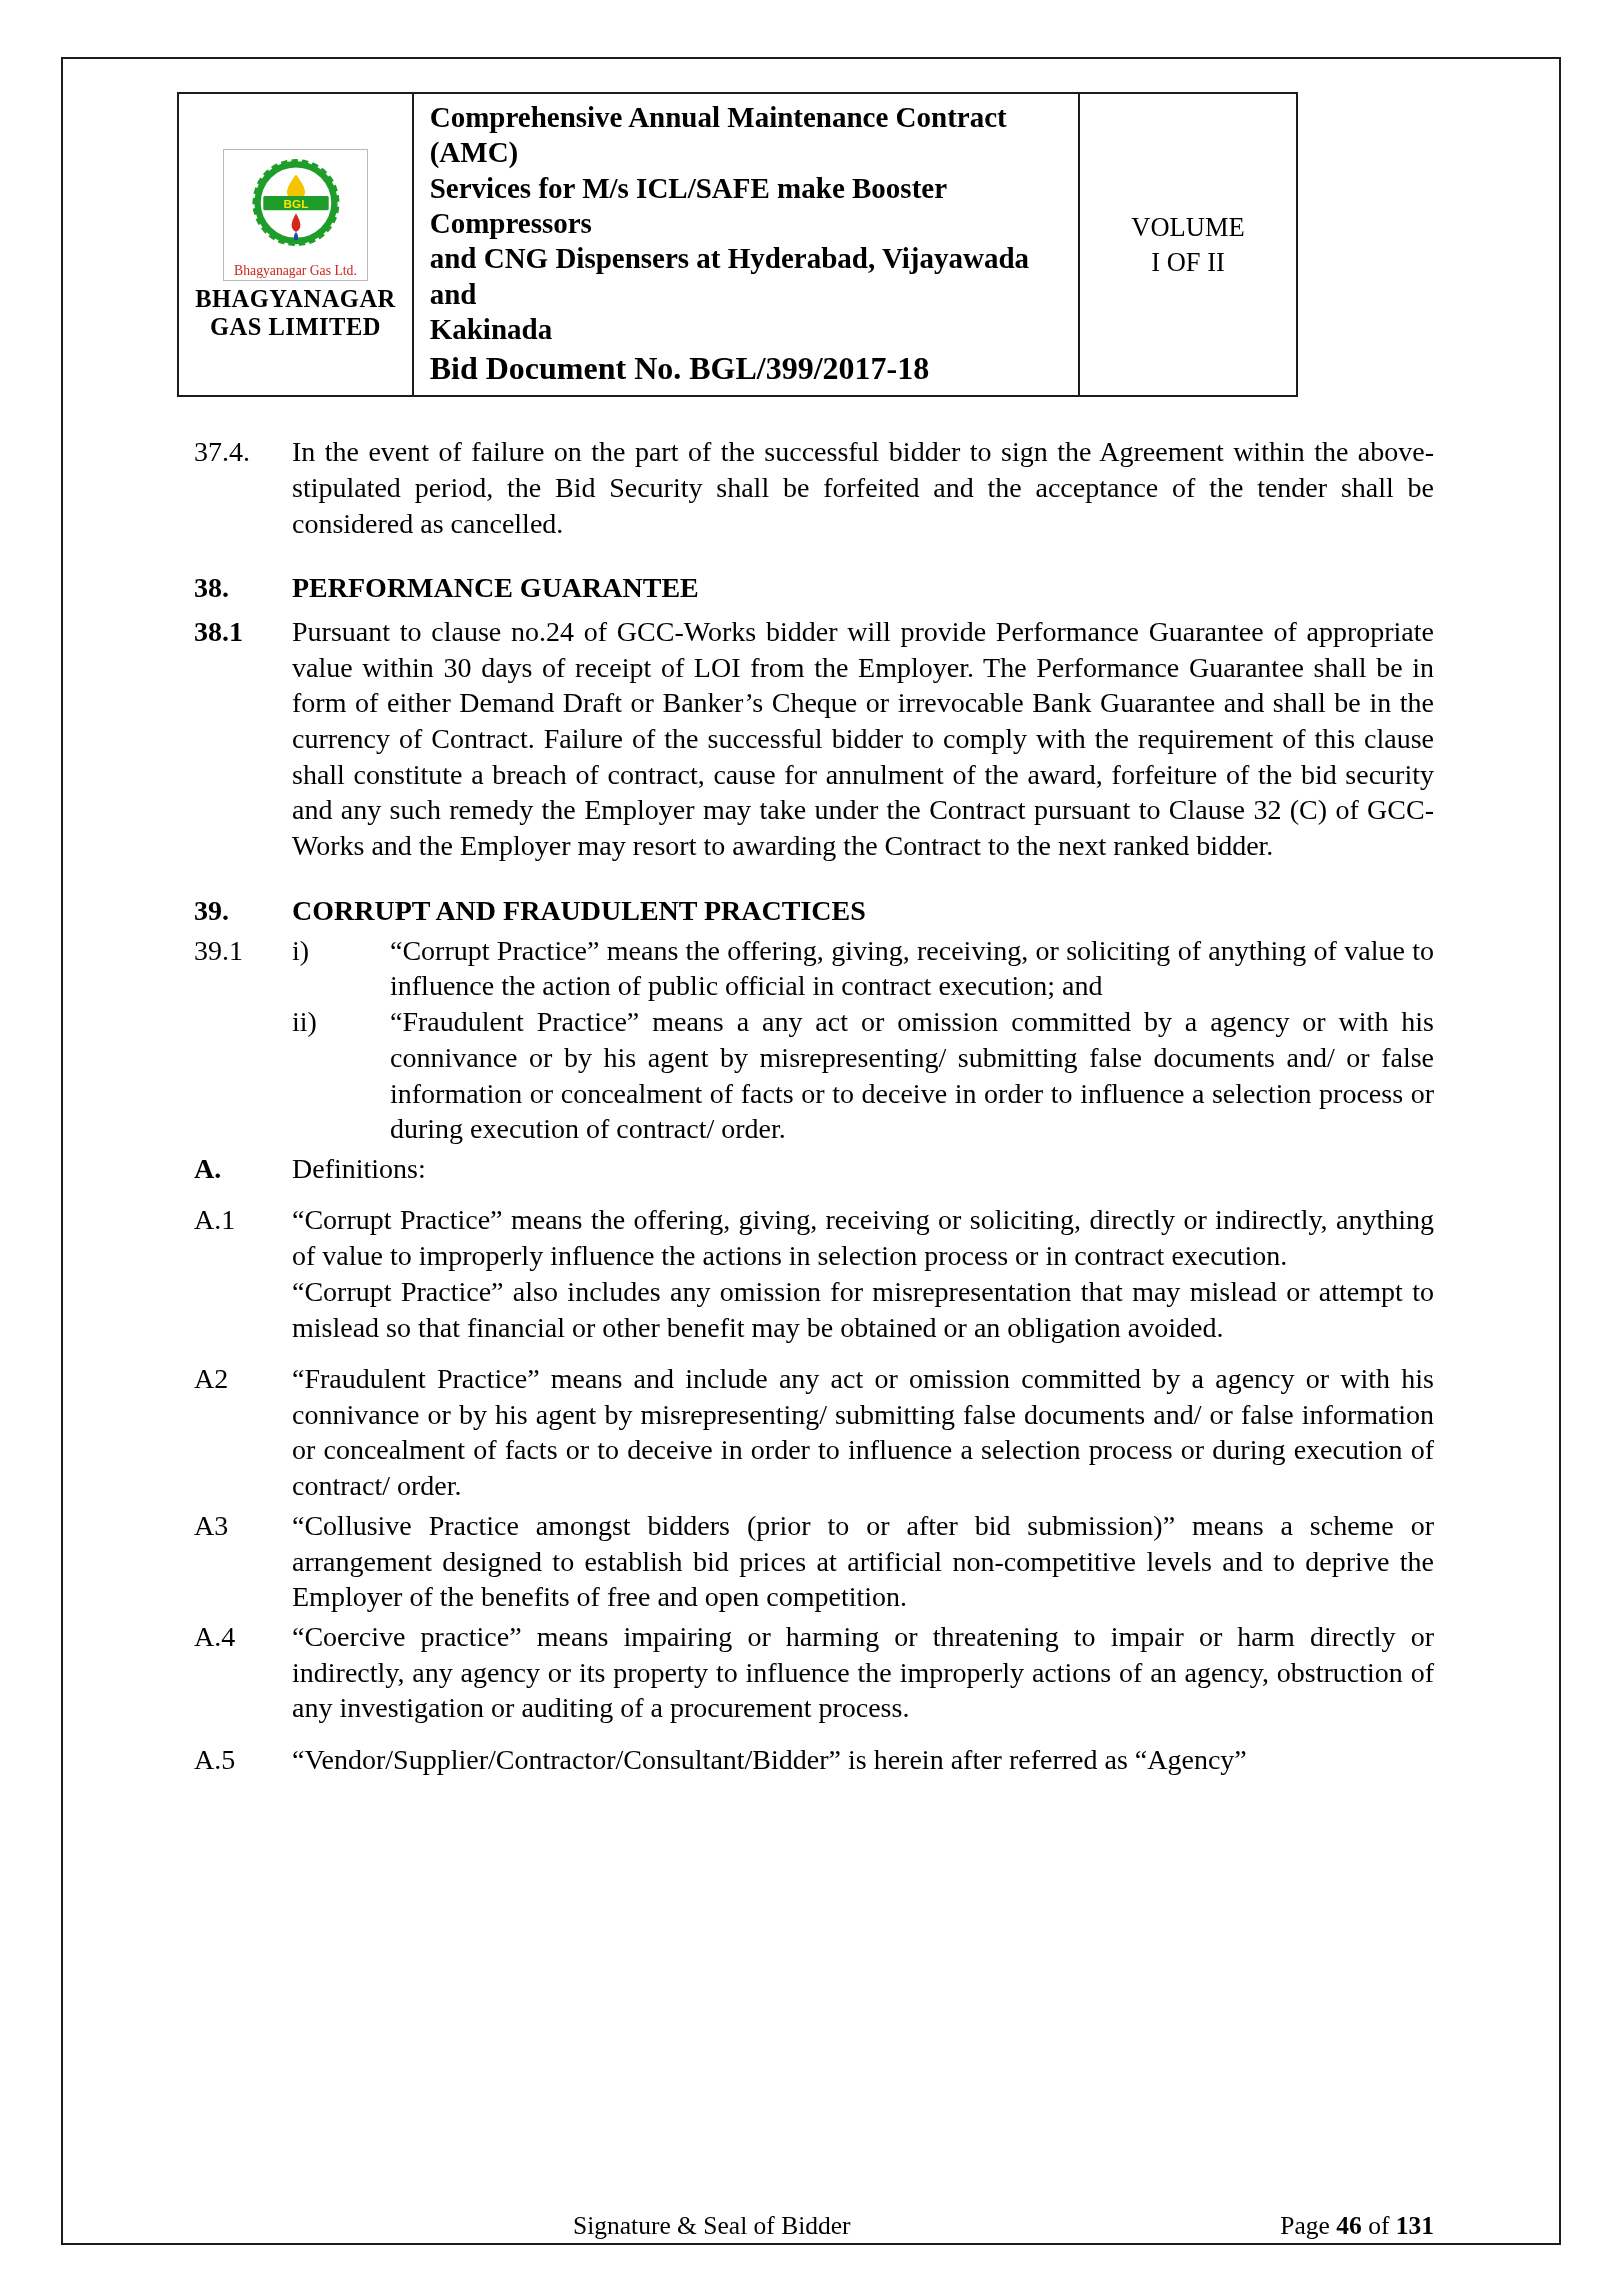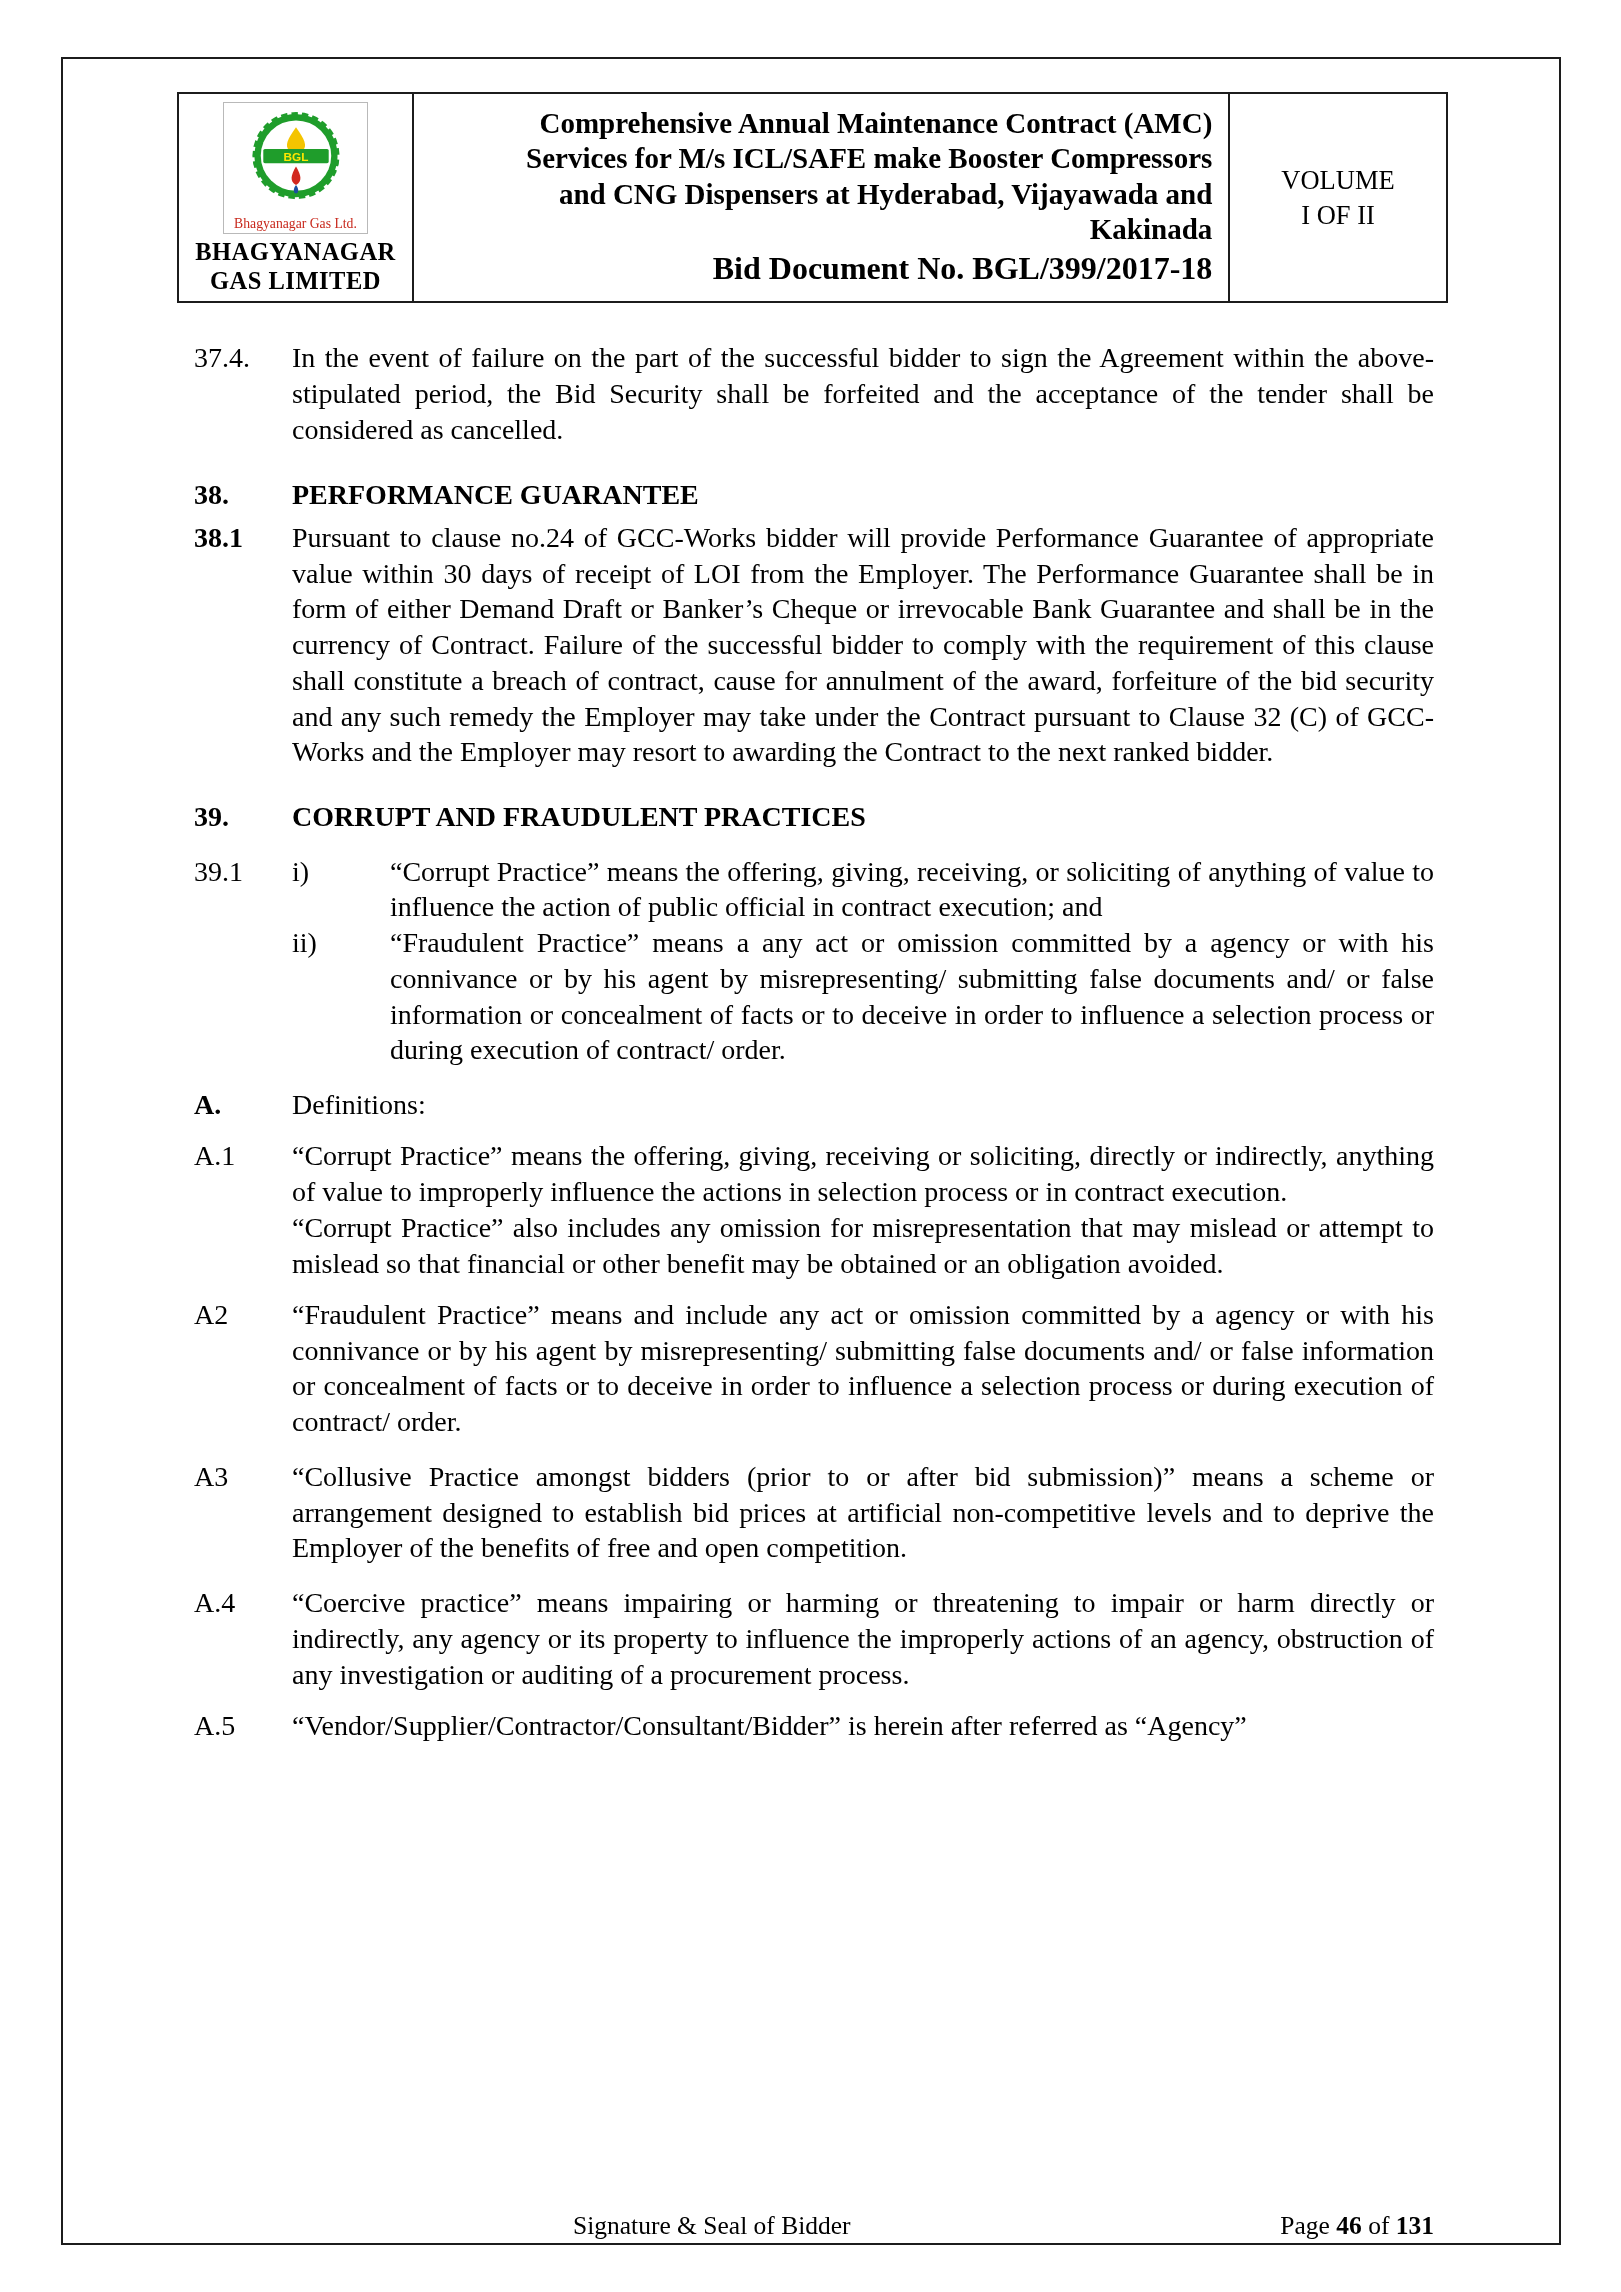--- a/index.html
+++ b/index.html
@@ -19,21 +19,21 @@
     overflow:hidden;
   }
   
   .header-table {
     border-collapse:collapse;
     margin:33px 0 0 114px;
     table-layout:fixed;
   }
   .header-table td { border:2px solid #1c1c1c; vertical-align:middle; }
   .logo-cell  { width:235px; text-align:center; padding:7.8px 3.9px 5.9px; }
-  .title-cell { width:816px; text-align:right; padding:5.9px 15.7px 7.8px; }
+  .title-cell { width:666px; text-align:left; padding:5.9px 15.7px 7.8px; }
   .vol-cell   { width:218px; text-align:center; font-size:26.5px; line-height:1.3; }
   .logo-box {
     display:inline-block;
     border:1px solid #b9b9b9;
     padding:3.9px 9.8px 2px;
     margin-bottom:3.9px;
   }
   .tagline { color:#c8281c; font-size:13.7px; line-height:1.1; margin-top:1px; }
   .company { font-size:24.5px; line-height:1.18; letter-spacing:0.5px;font-weight:bold; }
   .title-main { font-weight:bold; font-size:29px; line-height:1.22; }
@@ -43,21 +43,21 @@
     padding:37px 125px 0 131px;
     font-size:28px;
     line-height:1.276;
   }
   .clause { display:flex; margin-top:15.7px; }
   .clause .num { flex:0 0 98px; width:98px; }
   .clause .txt { flex:1; text-align:justify; }
   .bold { font-weight:bold; }
   .mt0   { margin-top:0; }
   .mt-sm { margin-top:7.8px; }
-  .mt-md { margin-top:19px; }
+  .mt-md { margin-top:4px; }
   .mt-lg { margin-top:29px; }
   .sub { display:flex; margin-top:0; }
   .sub .subnum { flex:0 0 98px; width:98px; }
   .para2 { text-align:justify; }
   
   .footer {
     position:absolute;
     bottom:2px; left:0; right:0;
     font-size:25.5px;
     display:flex;

